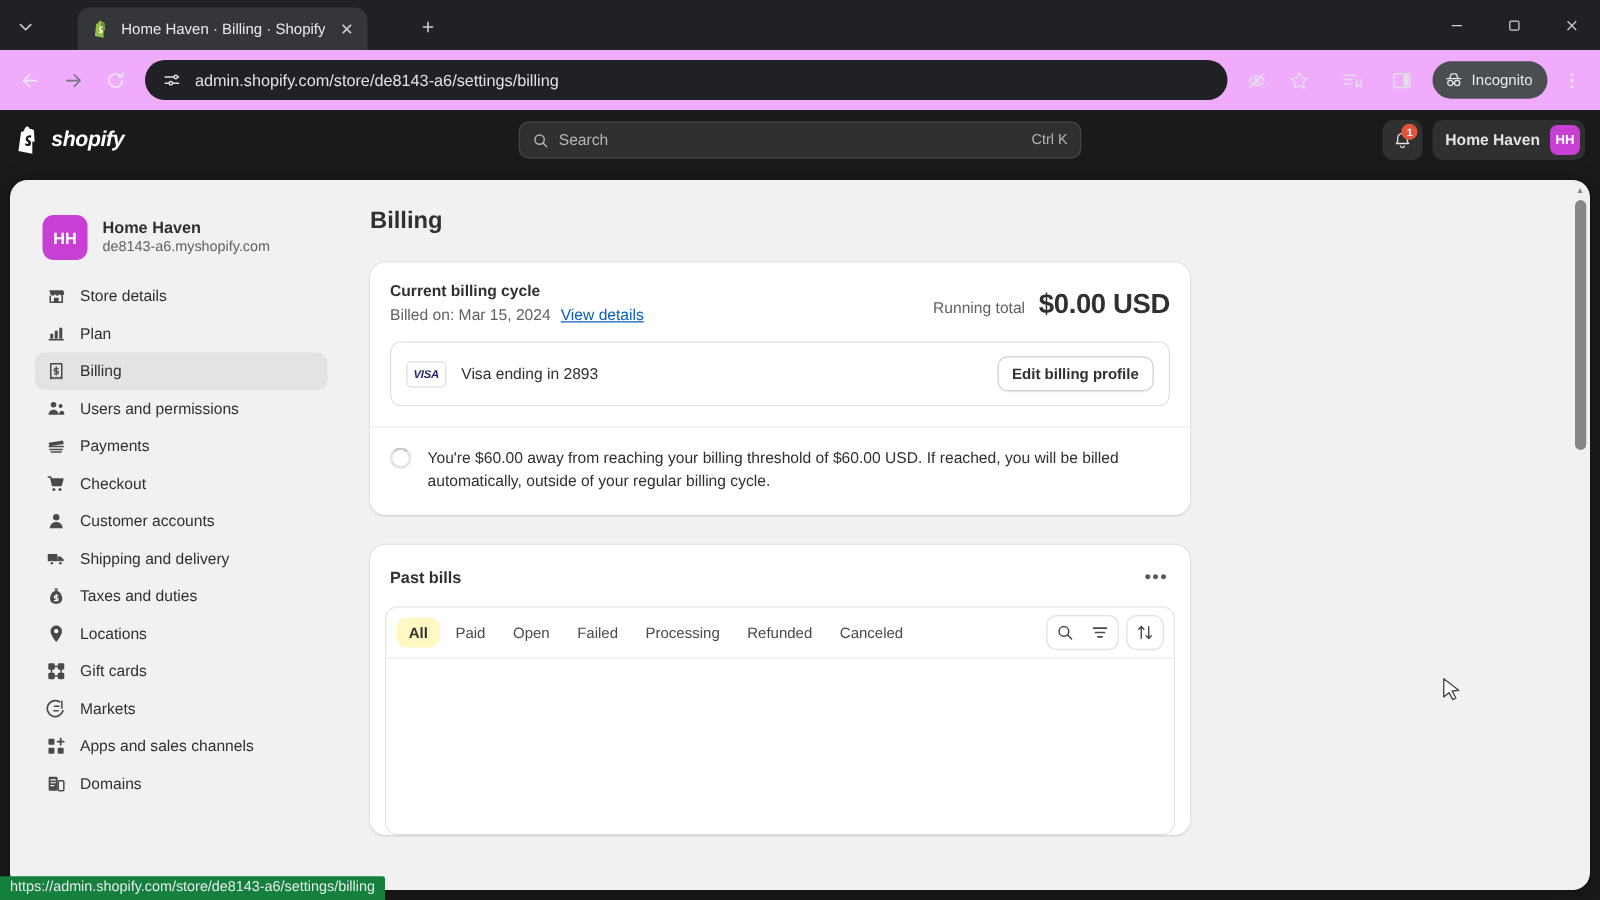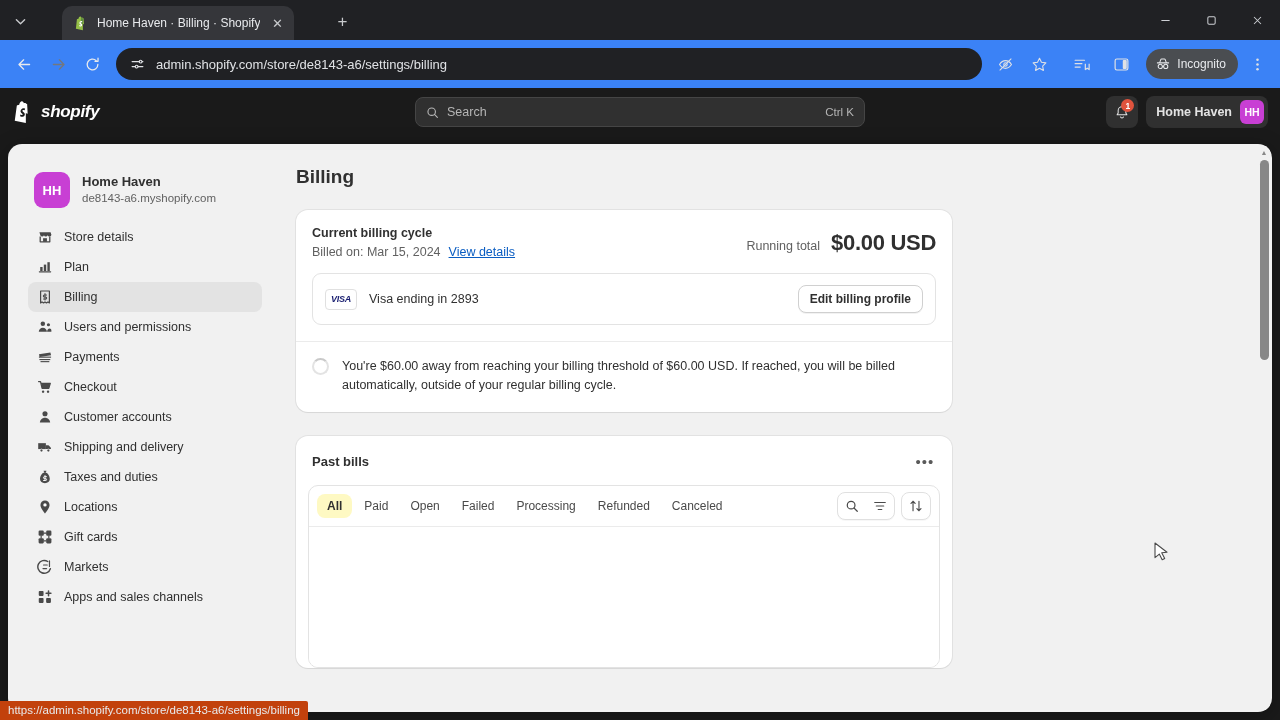--- a/index.html
+++ b/index.html
@@ -49,21 +49,21 @@
   .win-controls {
     position: absolute; right: 0; top: 0; height: 40px;
     display: flex; align-items: center;
   }
   .win-btn {
     width: 46px; height: 32px; display: flex; align-items: center;
     justify-content: center; color: #cdd0d4;
   }
 
   .toolbar {
-    height: 48px; background: #3b82f6; display: flex; align-items: center;
+    height: 48px; background: #f0abfc; display: flex; align-items: center;
     padding: 0 8px; gap: 2px;
   }
   .nav-btn {
     width: 32px; height: 32px; border-radius: 50%; display: flex;
     align-items: center; justify-content: center; color: #e8eaed; flex: none;
   }
   .nav-btn.disabled { color: #74777c; }
   .omnibox {
     flex: 1; height: 32px; background: #202124; border-radius: 16px;
     display: flex; align-items: center; padding: 0 10px 0 12px;
@@ -267,21 +267,21 @@
     height: 12px; display:flex; align-items:center; justify-content:center;
     color:#888; font-size:7px;
   }
   .sb-thumb {
     position: absolute; top: 14px; left: 1.5px; width: 9px; height: 200px;
     background: #878787; border-radius: 5px;
   }
 
   
   .status-bar {
-    position: absolute; left: 0; bottom: 0; background: #c2410c;
+    position: absolute; left: 0; bottom: 0; background: #15803d;
     color: #e8eaed; font-size: 11.5px; padding: 3px 8px 4px;
     border-top-right-radius: 2px; z-index: 40;
   }
 
   
   .cursor { position: absolute; z-index: 60; pointer-events: none; }
 </style>
 </head>
 <body>
 
@@ -581,20 +581,30 @@
               <div class="nav-item">
                 <span class="nav-icon">
                   <svg width="16" height="16" viewBox="0 0 20 20" fill="none">
                     <rect x="2.2" y="2.6" width="6" height="6" rx="1" fill="currentColor"></rect>
                     <rect x="2.2" y="11.4" width="6" height="6" rx="1" fill="currentColor"></rect>
                     <rect x="11.4" y="11.4" width="6" height="6" rx="1" fill="currentColor"></rect>
                     <path d="M14.4 2.4v6M11.4 5.4h6" stroke="currentColor" stroke-width="1.9" stroke-linecap="round"></path>
                   </svg>
                 </span>
                 <span class="nav-label">Apps and sales channels</span>
+              </div>
+              <div class="nav-item">
+                <span class="nav-icon">
+                  <svg width="16" height="16" viewBox="0 0 20 20" fill="none">
+                    <rect x="2.4" y="3" width="9" height="14" rx="1.3" fill="currentColor"></rect>
+                    <rect x="12" y="7" width="5.6" height="10" rx="1.2" stroke="currentColor" stroke-width="1.5"></rect>
+                    <path d="M4.6 6.2h4.6M4.6 9h4.6M4.6 11.8h3" stroke="#fff" stroke-width="1.2" stroke-linecap="round"></path>
+                  </svg>
+                </span>
+                <span class="nav-label">Domains</span>
               </div>
             </div>
         </div>
 
         <div class="settings-main">
           <div class="page-title">Billing</div>
 
           <div class="card">
             <div class="cycle-head">
               <div>

